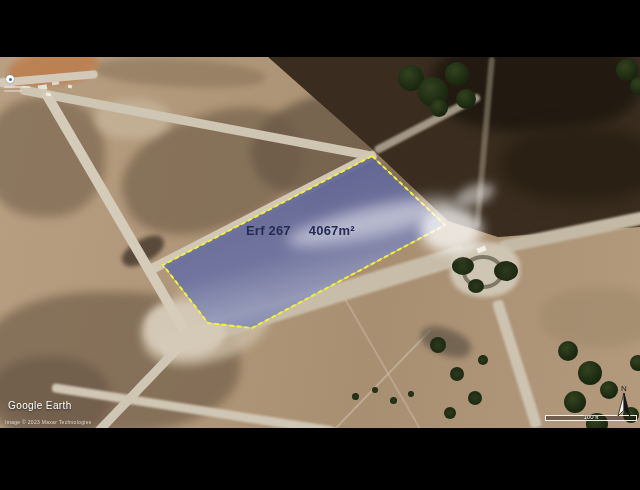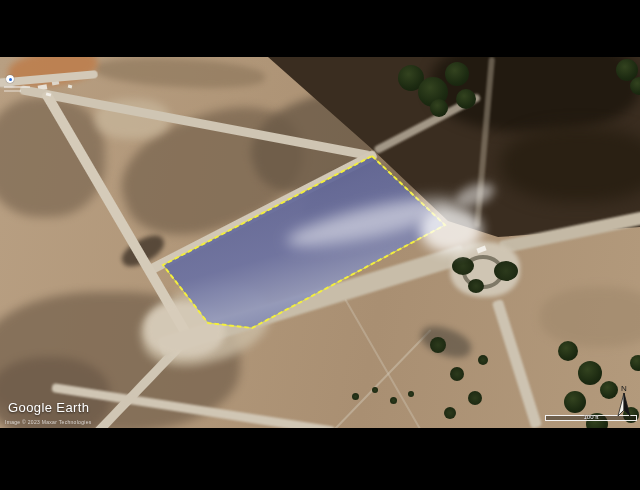--- a/index.html
+++ b/index.html
@@ -10,21 +10,21 @@
             cursor:grab;}
   .blob{position:absolute;border-radius:45%;}
   .road{position:absolute;transform-origin:0 50%;border-radius:4px;}
   .tree{position:absolute;border-radius:50%;background:radial-gradient(circle at 40% 35%,#33431f 0%,#1c2a11 60%,#131d0b 100%);}
   .bush{position:absolute;border-radius:50%;background:radial-gradient(circle,#2c3a1c,#18230e);}
   .haze{position:absolute;border-radius:50%;}
   .bar{position:absolute;left:0;right:0;background:#000;}
   #parcel-label{position:absolute;left:246px;top:166px;font-size:13px;font-weight:600;
                 color:#222c55;letter-spacing:.2px;white-space:nowrap;}
   #parcel-label .gap{display:inline-block;width:18px;}
-  #ge-logo{position:absolute;left:8px;top:343px;font-size:13px;font-weight:500;color:#fff;
+  #ge-logo{position:absolute;left:8px;top:343px;font-size:10px;font-weight:500;color:#fff;
            letter-spacing:.4px;text-shadow:0 1px 2px rgba(0,0,0,.6);}
   #attr{position:absolute;left:5px;top:362px;font-size:5px;color:rgba(255,255,255,.72);
         letter-spacing:.3px;filter:blur(.4px);white-space:nowrap;}
   #scalebar{position:absolute;left:545px;top:357px;width:92px;height:7px;}
   #scalebar .rule{position:absolute;left:0;right:0;top:1px;height:4px;
                   border:1px solid rgba(255,255,255,.92);background:rgba(30,26,20,.45);}
   #scalebar .lbl{position:absolute;left:0;right:0;top:0;text-align:center;font-size:6px;
                  line-height:7px;color:#fff;text-shadow:0 0 1px #000;}
   #north{position:absolute;left:612px;top:326px;width:24px;height:36px;}
   #marker{position:absolute;left:4px;top:18px;width:30px;height:18px;}
@@ -121,20 +121,23 @@
       </defs>
       <polygon points="372,99 445,168 252,271 208,266 163,208" fill="url(#pg)" fill-opacity="0.93" stroke="none" style="pointer-events:auto;cursor:pointer;"></polygon>
       <polygon points="372,99 445,168 252,271 208,266 163,208" fill="none" stroke-width="0.8" stroke-opacity="0.9" stroke="#f3ef3e"></polygon>
       <polygon points="372,99 445,168 252,271 208,266 163,208" fill="none" stroke-width="2" stroke-dasharray="4.5 3" stroke="#f3ef3e"></polygon>
     </svg>
 
     <div class="haze" style="left:285px;top:150px;width:175px;height:30px;background:rgba(255,255,255,.5);filter:blur(7px);transform:rotate(-13deg);"></div>
     <div class="haze" style="left:420px;top:150px;width:62px;height:46px;background:rgba(255,255,255,.75);filter:blur(6px);"></div>
     <div class="haze" style="left:455px;top:128px;width:40px;height:20px;background:rgba(255,255,255,.5);filter:blur(5px);transform:rotate(-20deg);"></div>
 
+    <div id="parcel-label">
+      <span>Erf 267</span><span class="gap"></span><span>4067m²</span>
+    </div>
 
     <div id="marker">
       <div style="position:absolute;left:2px;top:0;width:8px;height:8px;border-radius:50%;background:#fff;box-shadow:0 0 1px #333;"></div>
       <div style="position:absolute;left:4.5px;top:2.5px;width:3px;height:3px;border-radius:50%;background:#2a6bd8;"></div>
       <div style="position:absolute;left:0;top:11px;width:26px;height:2px;background:rgba(255,255,255,.45);filter:blur(.5px);"></div>
       <div style="position:absolute;left:0;top:14.5px;width:17px;height:2px;background:rgba(255,255,255,.35);filter:blur(.5px);"></div>
     </div>
 
     <div id="ge-logo">Google Earth</div>
     <div id="attr">Image © 2023 Maxar Technologies</div>

